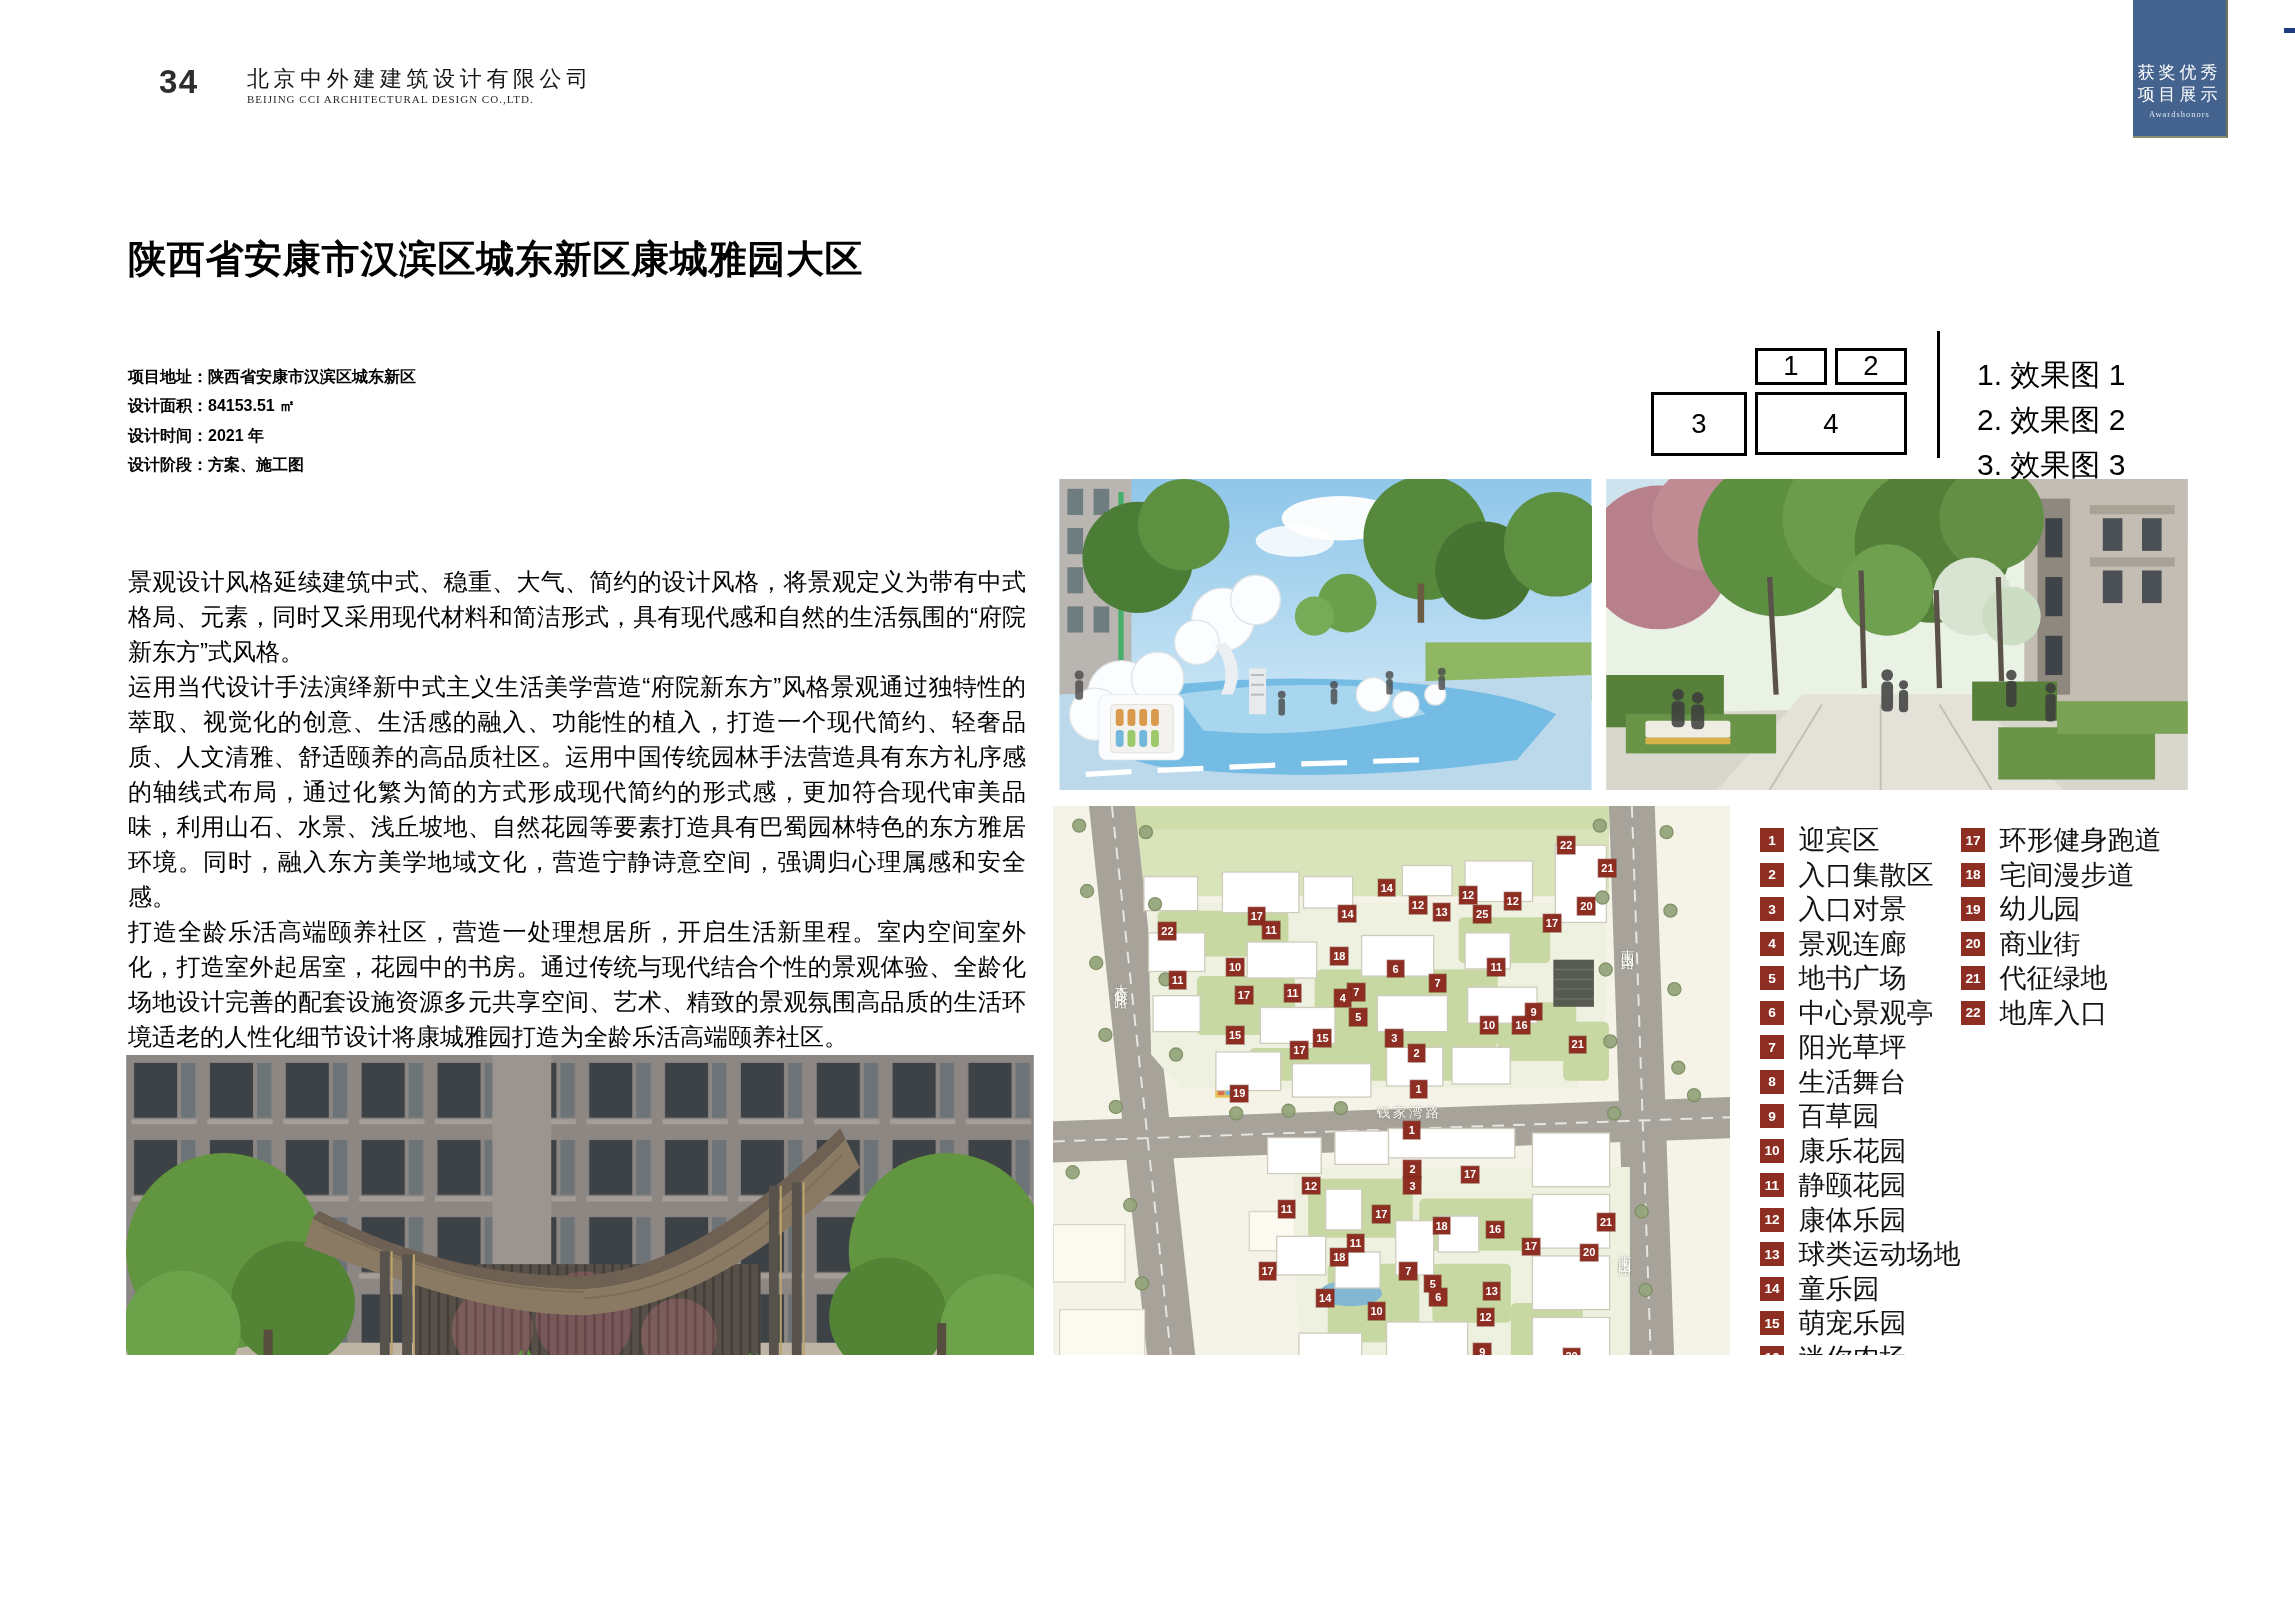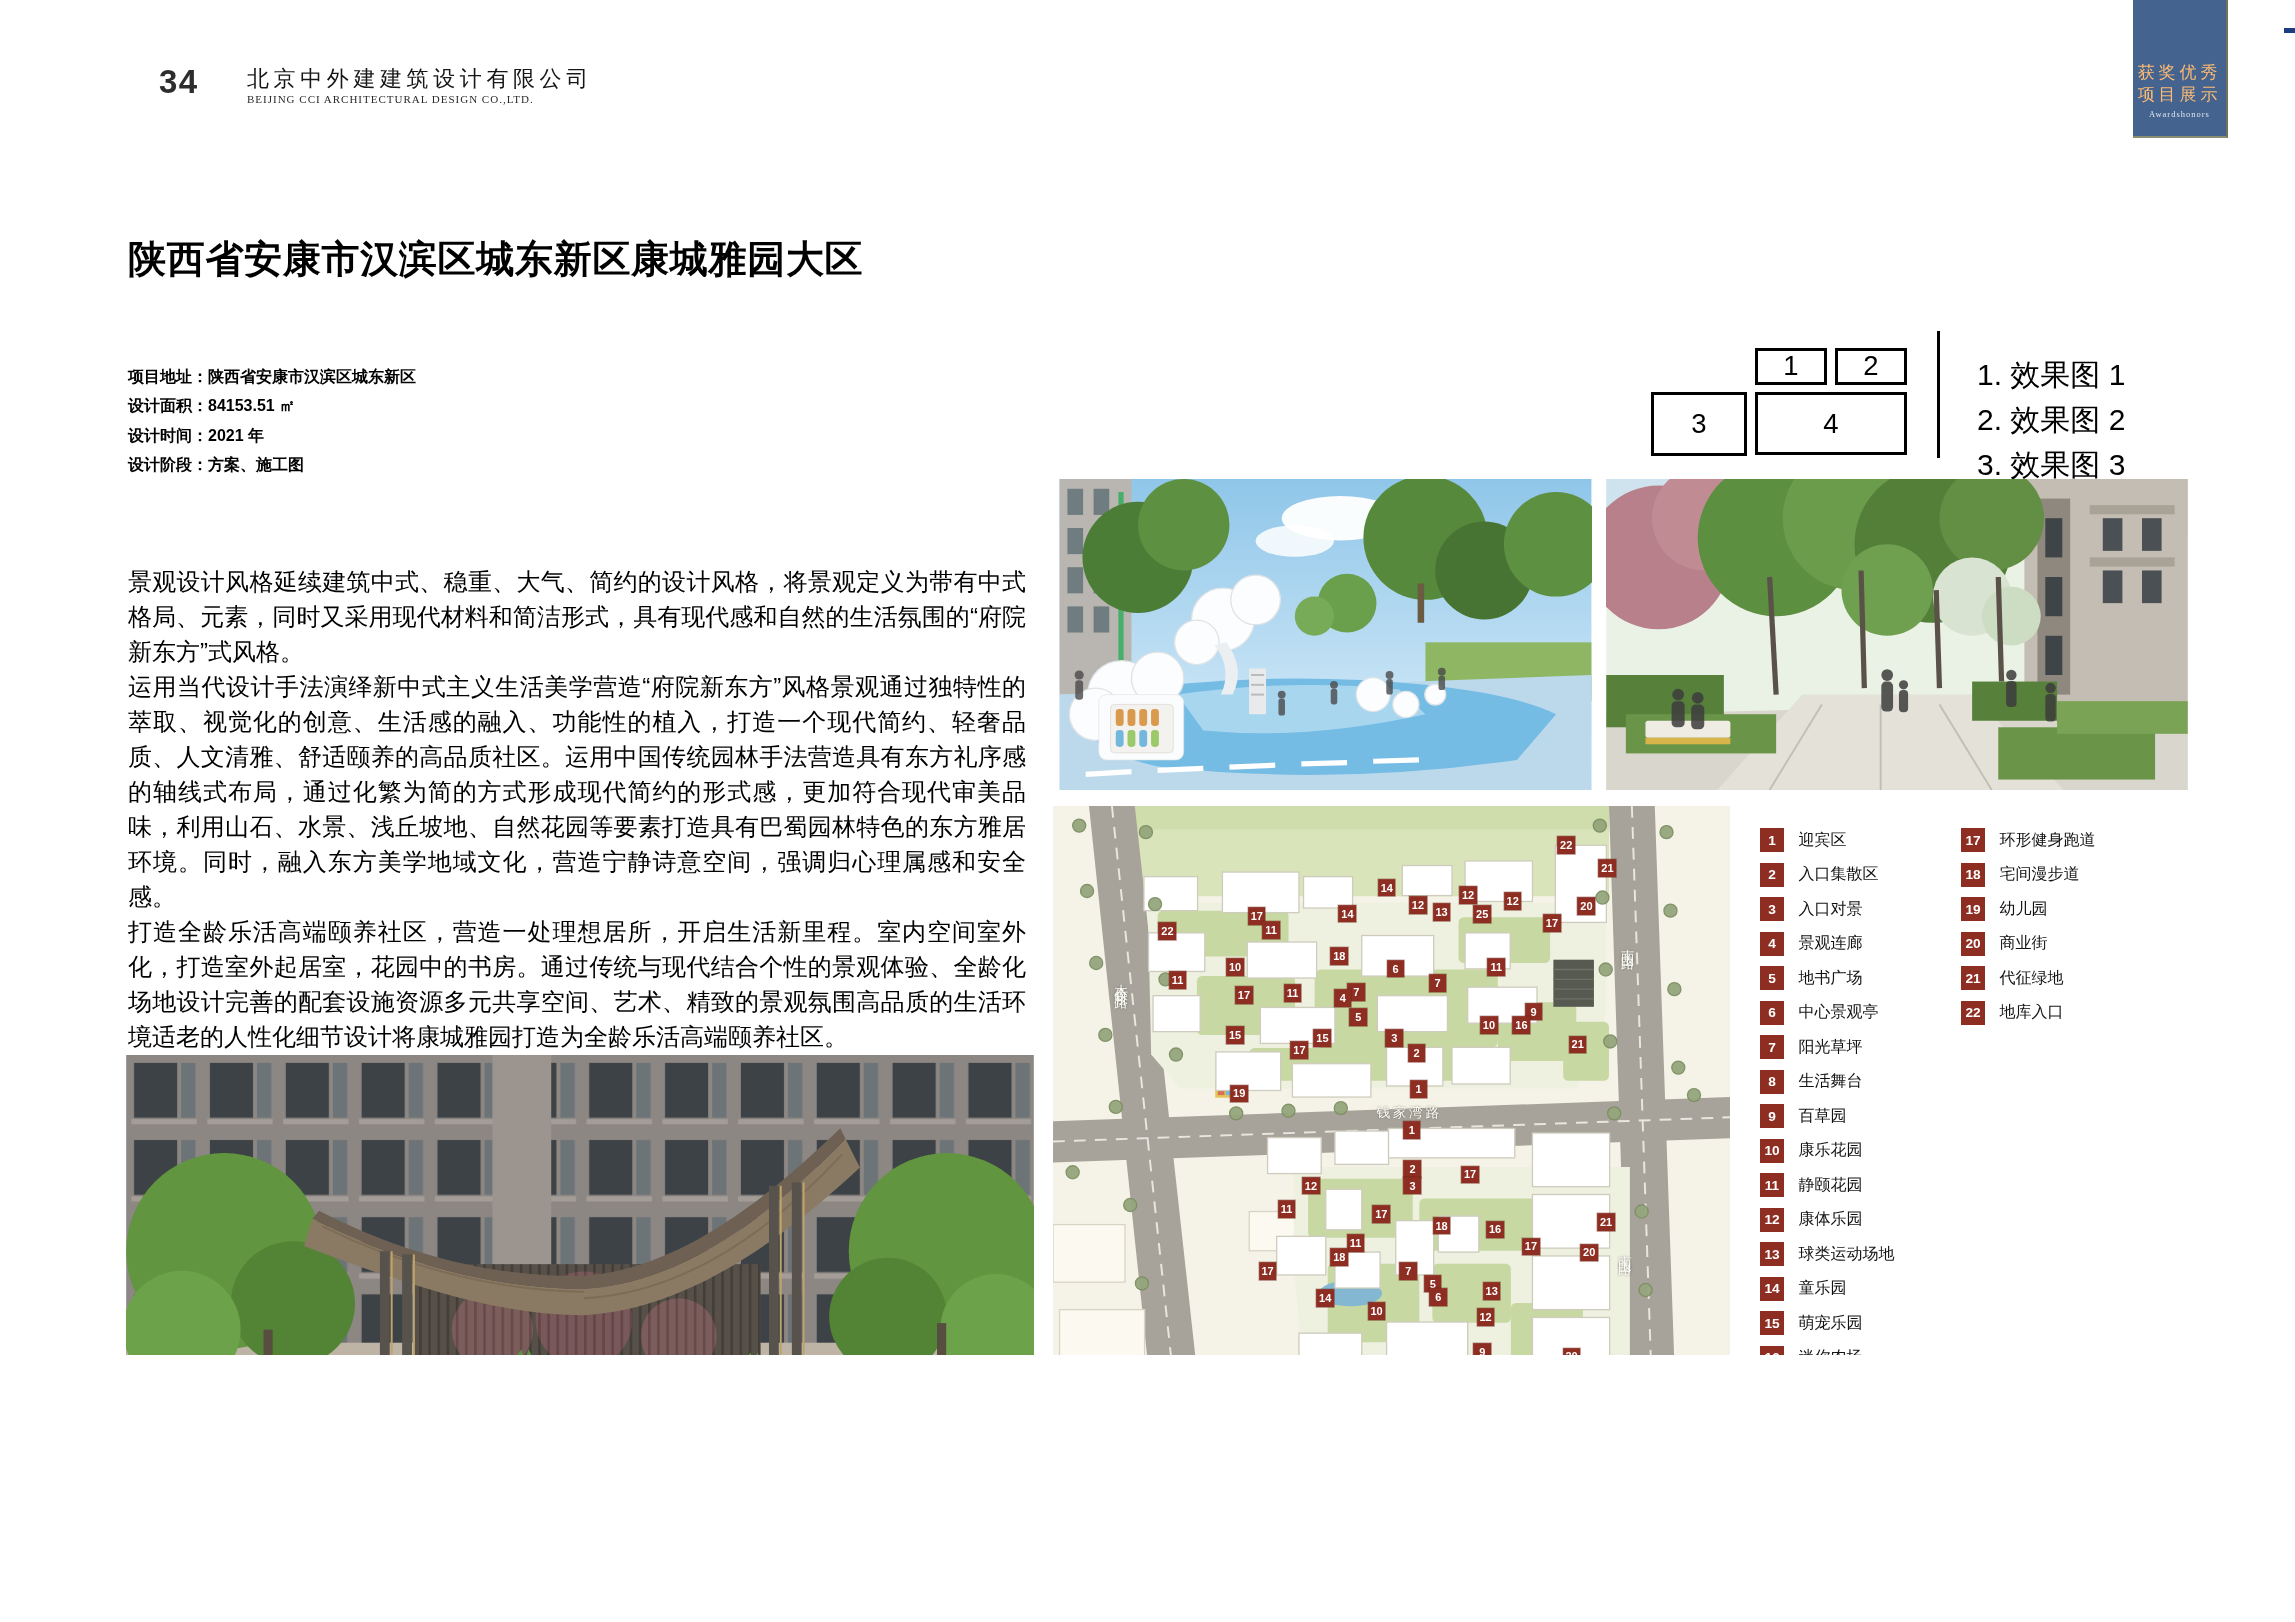--- a/index.html
+++ b/index.html
@@ -12,21 +12,21 @@
   .company-cn{left:247px;top:64px;font-size:22px;font-weight:400;letter-spacing:4.6px;color:#161616;
               font-family:"Liberation Serif","DejaVu Serif",serif;}
   .company-en{left:247px;top:93px;font-size:11px;font-weight:400;letter-spacing:1px;color:#2a2a2a;
               font-family:"Liberation Serif","DejaVu Serif",serif;}
 
   
   .corner-tab{left:2133px;top:0;width:95px;height:138px;background:#44648f;
               border-right:2.6px solid #6e7258;border-bottom:2px solid #8a8d6f;
               display:flex;flex-direction:column;justify-content:flex-end;align-items:center;
               padding-bottom:17px;box-sizing:border-box;}
-  .corner-tab .cn{color:#fdba74;font-size:17px;letter-spacing:3.9px;line-height:21.6px;white-space:nowrap;}
+  .corner-tab .cn{color:#ffffff;font-size:17px;letter-spacing:3.9px;line-height:21.6px;white-space:nowrap;}
   .corner-tab .en{color:#dfe7f2;font-size:8.5px;letter-spacing:1px;margin-top:3.9px;
                   font-family:"Liberation Serif","DejaVu Serif",serif;}
   .corner-dash{left:2284px;top:27.5px;width:11px;height:5.9px;background:#1d3c82;}
 
   
   .proj-title{left:128px;top:234px;width:982px;font-size:38px;font-weight:700;color:#000;letter-spacing:0.7px;}
   .info-block{left:128px;top:362px;width:720px;}
   .info-row{font-size:16px;font-weight:700;color:#000;line-height:29.4px;white-space:nowrap;}
   .info-row .ilabel::after{content:"：";}
   .desc-block{left:128px;top:564px;width:898px;font-size:24px;line-height:35px;color:#000;
@@ -44,21 +44,21 @@
   
   .img-frame{overflow:hidden;}
   .img-frame svg{display:block;}
 
   
   .legend{left:1760px;top:828px;width:432px;height:576px;}
   .legend-col{position:absolute;top:0;}
   .legend-row{display:flex;align-items:center;height:24px;margin-bottom:10.5px;}
   .legend-badge{width:24px;height:24px;background:#8e2e23;color:#fff;font-size:13.7px;font-weight:700;
                 display:flex;align-items:center;justify-content:center;flex:0 0 24px;}
-  .legend-label{margin-left:14.4px;font-size:16px;font-weight:500;color:#121212;white-space:nowrap;}
+  .legend-label{margin-left:14.4px;font-size:27px;font-weight:500;color:#121212;white-space:nowrap;}
 
   
   .plan-wrap{left:1053px;top:806px;width:677px;height:743px;}
   .plan-overlay{position:absolute;left:0;top:0;width:100%;height:100%;}
   .plan-marker{position:absolute;width:17.7px;height:17.7px;background:#8e2e23;color:#fff;
                font-size:11px;font-weight:700;display:flex;align-items:center;justify-content:center;
                transform:translate(-50%,-50%);box-shadow:0 0 0 0.7px rgba(90,20,10,.35);}
   .road-label{position:absolute;color:#fdfdf8;font-size:13.7px;font-weight:500;letter-spacing:2.6px;
               transform:translate(-50%,-50%);text-shadow:0 0 2px rgba(80,80,70,.7);white-space:nowrap;}
   .road-label.vertical{writing-mode:vertical-rl;letter-spacing:3.9px;}

